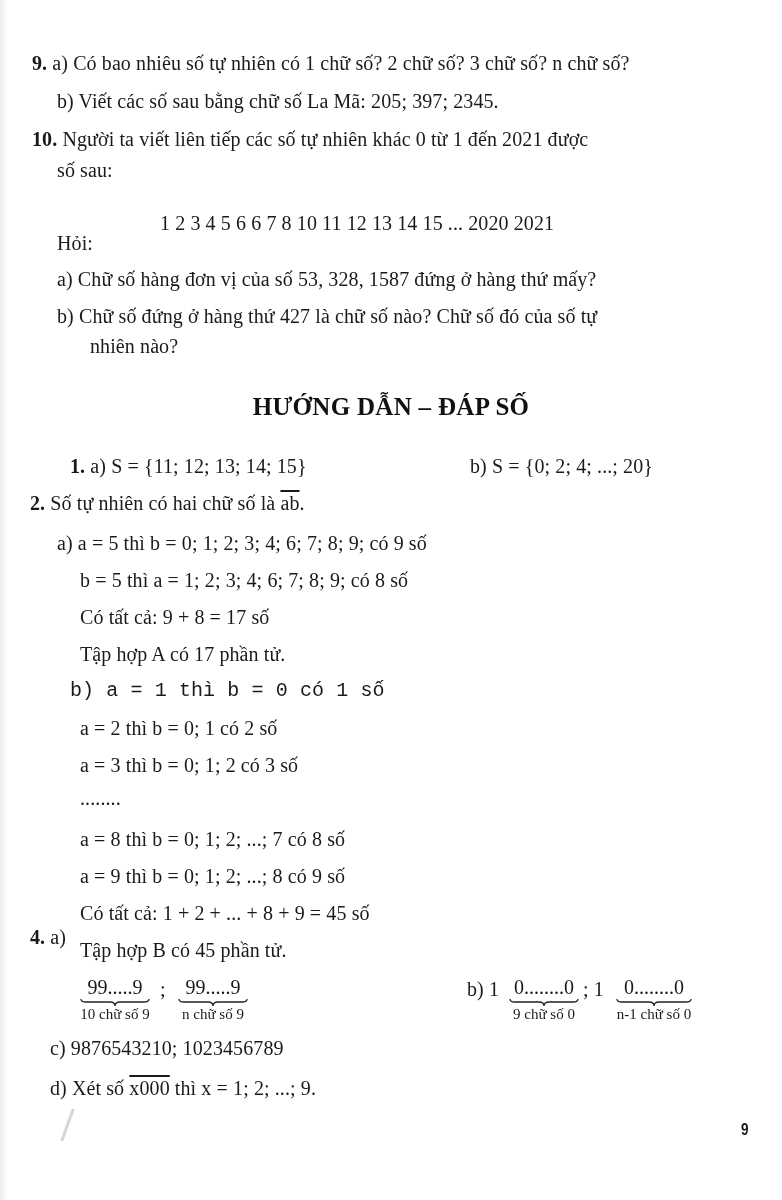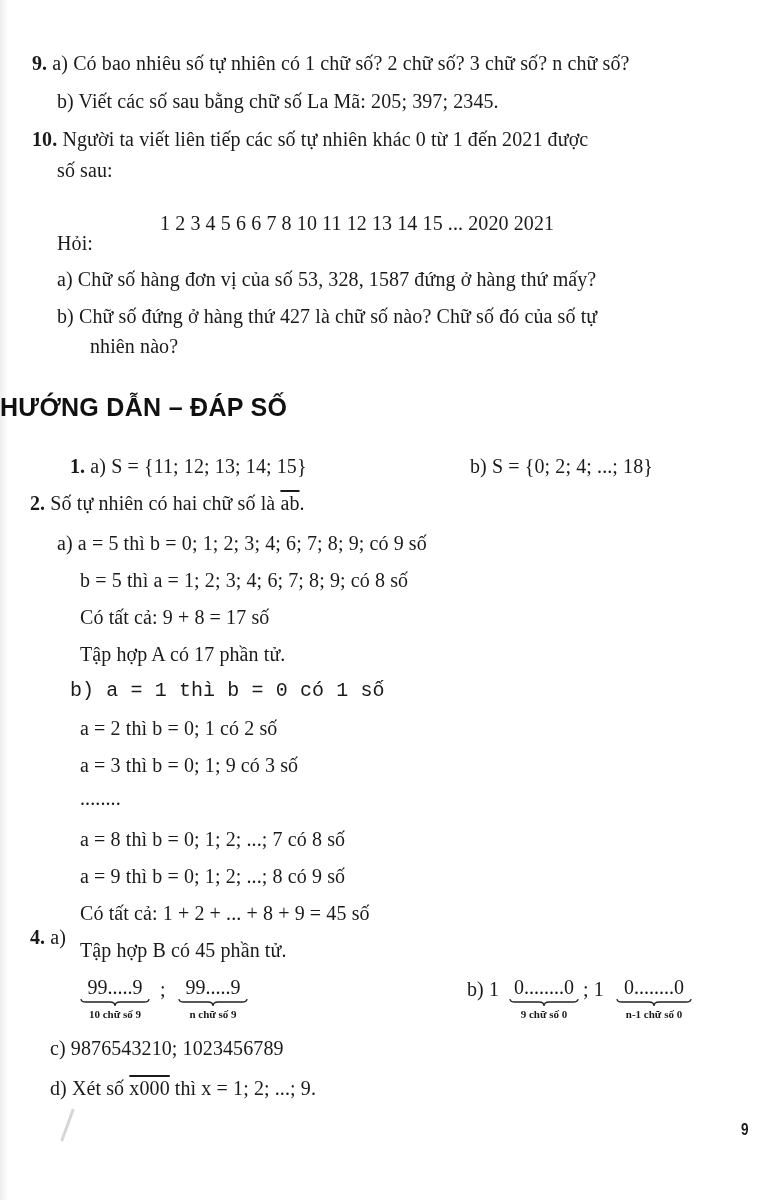--- a/index.html
+++ b/index.html
@@ -10,29 +10,29 @@
     .page-edge {
       position: absolute; left: 0; top: 0; width: 8px; height: 1200px;
       background: linear-gradient(to right, #eeeeee, #ffffff);
     }
     .line {
       position: absolute; font-size: 20px; line-height: 26px; white-space: nowrap;
       font-family: "Liberation Serif", "DejaVu Serif", serif; letter-spacing: 0.1px;
     }
     .num { font-weight: bold; }
     .heading {
-      position: absolute; left: 0; width: 782px; top: 393px; text-align: left;
-      font-family: Liberation Sans, sans-serif; font-weight: bold;
+      position: absolute; left: 0; width: 782px; top: 393px; text-align: center;
+      font-family: Liberation Serif, serif; font-weight: bold;
       font-size: 25px; letter-spacing: 0.3px; color: #111;
     }
     .overline { text-decoration: overline; }
     .brace-group { position: absolute; text-align: center; }
     .brace-top { font-size: 20px; line-height: 22px; font-family: "Liberation Serif", serif; text-decoration: underline; text-underline-offset: 3px; }
     .brace-svg { display: block; margin: 0 auto; }
-    .brace-label { font-size: 11px; line-height: 14px; font-family: "Liberation Serif", serif; white-space: nowrap; font-weight: bold; }
+    .brace-label { font-size: 15px; line-height: 14px; font-family: "Liberation Serif", serif; white-space: nowrap; }
     .page-number {
       position: absolute; left: 740px; top: 1120px; font-family: "Liberation Sans", sans-serif;
       font-weight: bold; font-size: 17px; transform: scaleX(0.8);
     }
     .pencil-mark {
       position: absolute; left: 66px; top: 1108px; width: 3px; height: 34px;
       background: #bbbbbb; transform: rotate(20deg); opacity: 0.6;
     }
   </style>
 </head>
@@ -56,36 +56,36 @@
 <div class="line" style="left:57px; top:266px;">a) Chữ số hàng đơn vị của số 53, 328, 1587 đứng ở hàng thứ mấy?</div>
 <div class="line" style="left:57px; top:303px;">b) Chữ số đứng ở hàng thứ 427 là chữ số nào? Chữ số đó của số tự</div>
 <div class="line" style="left:90px; top:333px;">nhiên nào?</div>
 
 <div class="heading">HƯỚNG DẪN – ĐÁP SỐ</div>
 
 <div class="line" style="left:30px; top:453px;margin-left:40px;">
   <span class="num">1.</span>
   <span>a) S = {11; 12; 13; 14; 15}</span>
 </div>
-<div class="line" style="left:470px; top:453px;">b) S = {0; 2; 4; ...; 18}</div>
+<div class="line" style="left:470px; top:453px;">b) S = {0; 2; 4; ...; 20}</div>
 
 <div class="line" style="left:30px; top:490px;">
   <span class="num">2.</span>
   <span>Số tự nhiên có hai chữ số là</span>
   <span class="overline">ab</span><span>.</span>
 </div>
 
 <div class="line" style="left:57px; top:530px;">a) a = 5 thì b = 0; 1; 2; 3; 4; 6; 7; 8; 9; có 9 số</div>
 <div class="line" style="left:80px; top:567px;font-family:Liberation Serif, serif;">b = 5 thì a = 1; 2; 3; 4; 6; 7; 8; 9; có 8 số</div>
 <div class="line" style="left:80px; top:604px;">Có tất cả: 9 + 8 = 17 số</div>
 <div class="line" style="left:80px; top:641px;">Tập hợp A có 17 phần tử.</div>
 
 <div class="line" style="left:70px; top:678px;font-family:Liberation Mono, monospace;">b) a = 1 thì b = 0 có 1 số</div>
 <div class="line" style="left:80px; top:715px;">a = 2 thì b = 0; 1 có 2 số</div>
-<div class="line" style="left:80px; top:752px;">a = 3 thì b = 0; 1; 9 có 3 số</div>
+<div class="line" style="left:80px; top:752px;">a = 3 thì b = 0; 1; 2 có 3 số</div>
 <div class="line" style="left:80px; top:785px;">........</div>
 <div class="line" style="left:80px; top:826px;">a = 8 thì b = 0; 1; 2; ...; 7 có 8 số</div>
 <div class="line" style="left:80px; top:863px;">a = 9 thì b = 0; 1; 2; ...; 8 có 9 số</div>
 <div class="line" style="left:80px; top:900px;">Có tất cả: 1 + 2 + ... + 8 + 9 = 45 số</div>
 <div class="line" style="left:80px; top:937px;">Tập hợp B có 45 phần tử.</div>
 
 <div class="line" style="left:30px; top:924px;text-align:center;">
   <span class="num">4.</span>
   <span>a)</span>
 </div>

